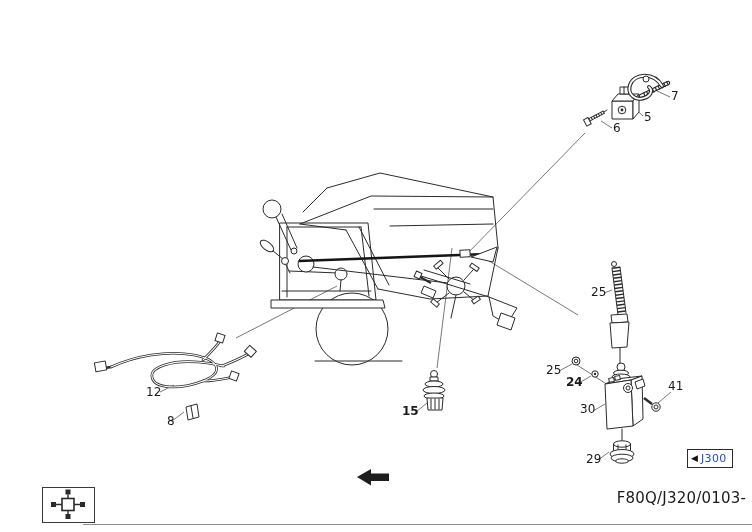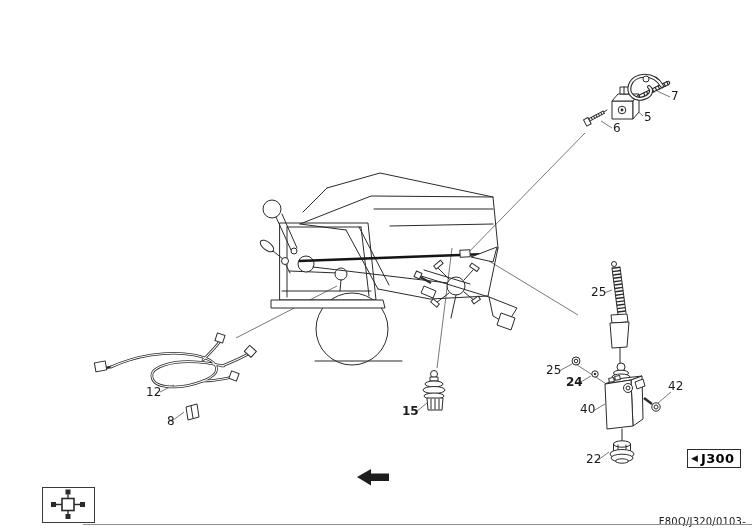--- a/index.html
+++ b/index.html
@@ -1,24 +1,24 @@
 <!DOCTYPE html>
 <html><head>
 <meta charset="utf-8">
 <style>
   html,body{margin:0;padding:0;background:#ffffff;}
   .stage{position:relative;width:752px;height:532px;background:#ffffff;overflow:hidden;
          font-family:"DejaVu Sans","Liberation Sans",sans-serif;color:#1a1a1a;}
   .stage svg{position:absolute;left:0;top:0;}
   .callout{position:absolute;font-size:12px;line-height:1;color:#1a1a1a;}
-  .figcode{position:absolute;right:6px;top:516px;font-size:10px;letter-spacing:.2px;color:#1a1a1a;}
+  .figcode{position:absolute;right:6px;top:489px;font-size:15px;letter-spacing:.2px;color:#1a1a1a;}
   .jref{position:absolute;left:687px;top:449px;border:1.3px solid #2b2b2b;background:#fff;
         display:flex;align-items:center;gap:3px;padding:1px 5px 1px 3px;height:15px;}
   .jref .tri{font-size:9px;line-height:1;color:#111;}
-  .jref .code{font-size:13px;line-height:1;letter-spacing:.4px;color:#000000;font-weight:bold;}
+  .jref .code{font-size:11px;line-height:1;letter-spacing:.4px;color:#1d4ed8;}
   .locator{position:absolute;left:42px;top:487px;width:53px;height:36px;border:1.5px solid #3a3a3a;
            background:#fff;box-sizing:border-box;}
   .rule{position:absolute;left:83px;top:524px;width:669px;height:1px;background:#8f8f8f;}
   .ln{stroke:#2b2b2b;fill:none;stroke-width:1;stroke-linecap:round;stroke-linejoin:round;}
   .lnw{stroke:#2b2b2b;fill:#ffffff;stroke-width:1;stroke-linejoin:round;}
   .leader{stroke:#555555;fill:none;stroke-width:.8;}
   .tube{stroke:#2b2b2b;fill:none;stroke-width:2.6;stroke-linecap:round;}
   .tubein{stroke:#ffffff;fill:none;stroke-width:1.1;stroke-linecap:round;}
 </style>
 </head>
@@ -213,23 +213,23 @@
 
   <div class="callout" style="left:644px;top:111px;">5</div>
   <div class="callout" style="left:613px;top:122px;">6</div>
   <div class="callout" style="left:671px;top:90px;">7</div>
   <div class="callout" style="left:146px;top:386px;">12</div>
   <div class="callout" style="left:167px;top:415px;">8</div>
   <div class="callout" style="left:402px;top:405px;font-weight:bold;">15</div>
   <div class="callout" style="left:591px;top:286px;">25</div>
   <div class="callout" style="left:546px;top:364px;">25</div>
   <div class="callout" style="left:566px;top:376px;font-weight:bold;">24</div>
-  <div class="callout" style="left:668px;top:380px;">42</div>
-  <div class="callout" style="left:580px;top:403px;">40</div>
-  <div class="callout" style="left:586px;top:453px;">22</div>
+  <div class="callout" style="left:668px;top:380px;">41</div>
+  <div class="callout" style="left:580px;top:403px;">30</div>
+  <div class="callout" style="left:586px;top:453px;">29</div>
 
   <div class="jref">
     <span class="tri">◀</span>
     <span class="code">J300</span>
   </div>
 
   <div class="figcode">F80Q/J320/0103-</div>
 
   <div class="rule"></div>
 

